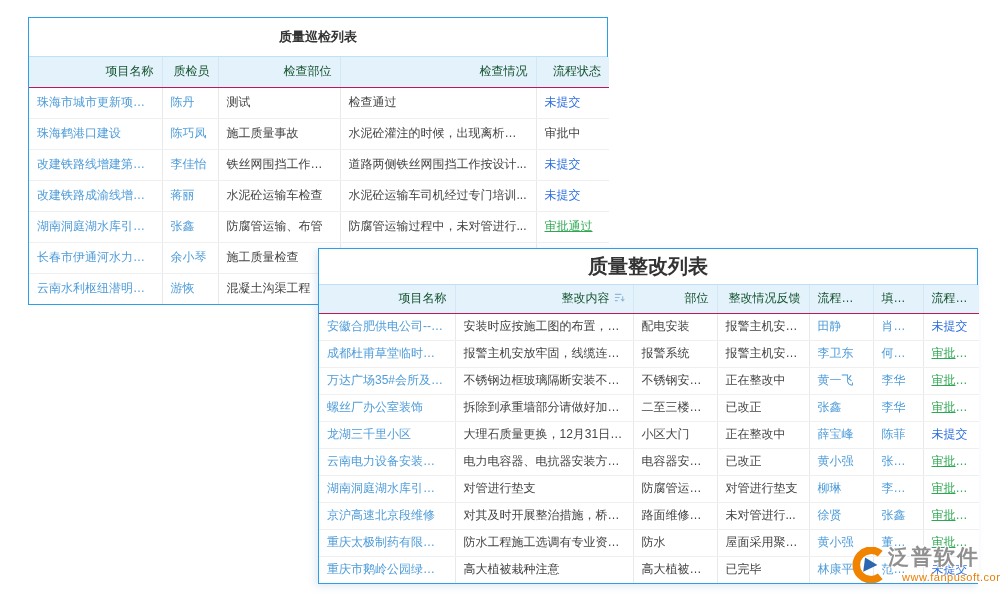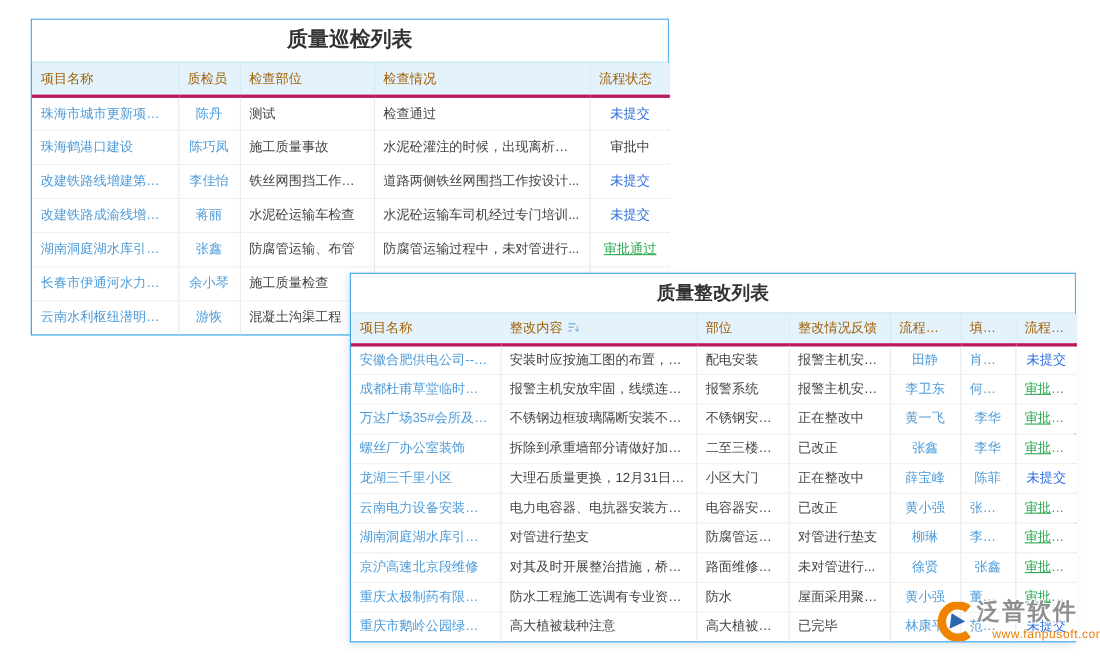--- a/index.html
+++ b/index.html
@@ -5,47 +5,47 @@
   html,body{margin:0;padding:0;background:#fff;}
   .stage{position:relative;width:1000px;height:600px;background:#fff;overflow:hidden;
          font-family:"Liberation Sans","DejaVu Sans",sans-serif;}
 
   .tbl{position:absolute;background:#fff;border:1px solid #2B9FE8;box-sizing:border-box;}
   .tbl1{left:28px;top:17px;width:580px;}
   .tbl2{left:318px;top:248px;width:660px;box-shadow:-2px 2px 8px rgba(60,120,180,.18);}
 
   .tbl-title{text-align:center;font-weight:bold;color:#333;background:#fff;
              border-bottom:1px solid #bfe0f5;}
-  .tbl1 .tbl-title{height:38px;line-height:38px;font-size:19px;}
-  .tbl2 .tbl-title{height:35px;line-height:35px;font-size:17px;}
+  .tbl1 .tbl-title{height:38px;line-height:38px;font-size:13px;}
+  .tbl2 .tbl-title{height:35px;line-height:35px;font-size:20px;}
 
   table{border-collapse:collapse;table-layout:fixed;width:100%;}
   th,td{white-space:nowrap;overflow:hidden;text-overflow:ellipsis;
         padding:0 8px;box-sizing:border-box;font-size:12px;}
-  th{background:#E4F2FC;color:#a16207;font-weight:normal;text-align:left;
-     border-right:1px solid #d3e7f7;border-bottom:3px solid #be185d;}
+  th{background:#E4F2FC;color:#14532d;font-weight:normal;text-align:right;
+     border-right:1px solid #d3e7f7;border-bottom:1px solid #be185d;}
   td{color:#444;border-right:1px solid #e9e9e9;border-bottom:1px solid #efefef;background:#fff;}
   th:last-child,td:last-child{border-right:none;}
   tbody tr:last-child td{border-bottom:none;}
 
   .tbl1 th{height:30px;}
   .tbl1 td{height:31px;}
   .tbl2 th{height:28px;}
   .tbl2 td{height:27px;}
 
   .tbl1 col:nth-child(1){width:133px;} .tbl1 col:nth-child(2){width:56px;}
   .tbl1 col:nth-child(3){width:122px;} .tbl1 col:nth-child(4){width:196px;}
   .tbl1 col:nth-child(5){width:73px;}
 
   .tbl2 col:nth-child(1){width:136px;} .tbl2 col:nth-child(2){width:178px;}
   .tbl2 col:nth-child(3){width:84px;}  .tbl2 col:nth-child(4){width:92px;}
   .tbl2 col:nth-child(5){width:64px;}  .tbl2 col:nth-child(6){width:50px;}
   .tbl2 col:nth-child(7){width:56px;}
 
-  .al{text-align:left;} .ac{text-align:center;}
+  .al{text-align:left;} .ac{}
   .link{color:#4E9CD9;cursor:pointer;}
   .status{cursor:pointer;}
   .u{text-decoration:underline;}
   .sort-ic{display:inline-block;vertical-align:-1px;margin-left:4px;}
 
   .watermark{position:absolute;left:848px;top:545px;display:flex;align-items:flex-start;z-index:9;}
   .wm-logo{flex:0 0 auto;margin-top:2px;}
   .wm-text{margin-left:2px;}
   .wm-brand{font-size:21px;font-weight:bold;color:#8F8F8F;letter-spacing:2px;line-height:24px;
             text-shadow:1px 1px 0 #fff,-1px -1px 0 #fff,1px -1px 0 #fff,-1px 1px 0 #fff;}

